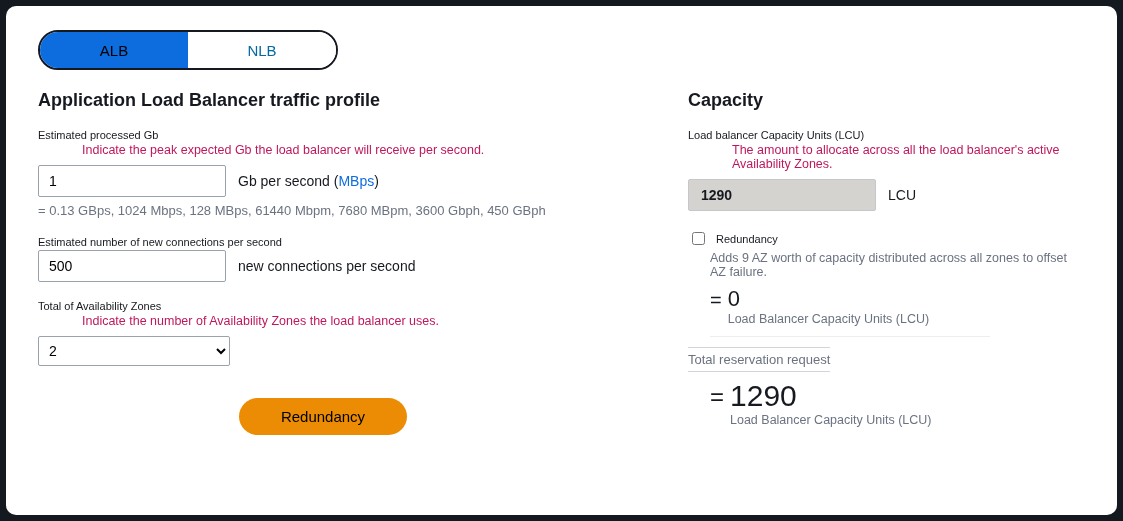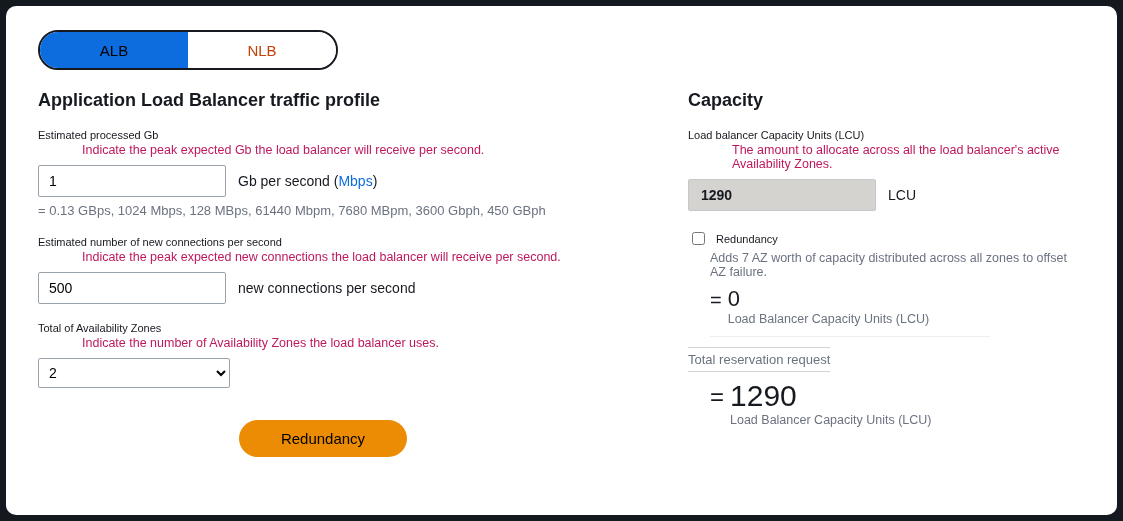--- a/index.html
+++ b/index.html
@@ -35,22 +35,21 @@
       font-size: 15px;
       cursor: pointer;
       user-select: none;
     }
     .pill-tabs .tab.active {
       background: #0d6cde;
       color: #000000;
     }
     .pill-tabs .tab.inactive {
       background: #ffffff;
-      color: #c2410c;
-      border-radius: 18px;
+      color: #0369a1;
     }
     .columns {
       display: flex;
       gap: 80px;
     }
     .col-left { width: 570px; }
     .col-right { flex: 1; }
     h2.section-title {
       font-size: 18px;
       font-weight: bold;
@@ -188,29 +187,28 @@
 
     <div class="col-left">
       <h2 class="section-title">Application Load Balancer traffic profile</h2>
 
       <div class="field-block">
         <div class="field-label">Estimated processed Gb</div>
         <div class="field-hint">Indicate the peak expected Gb the load balancer will receive per second.</div>
         <div class="input-row">
           <input class="text-input" type="text" value="1" style="">
           <span class="unit-text">
-            <span>Gb per second (</span><span class="unit-link">Mbps</span><span>)</span>
+            <span>Gb per second (</span><span class="unit-link">MBps</span><span>)</span>
           </span>
         </div>
         <div class="conversion-text">= 0.13 GBps, 1024 Mbps, 128 MBps, 61440 Mbpm, 7680 MBpm, 3600 Gbph, 450 GBph</div>
       </div>
 
       <div class="field-block">
         <div class="field-label">Estimated number of new connections per second</div>
-        <div class="field-hint">Indicate the peak expected new connections the load balancer will receive per second.</div>
         <div class="input-row">
           <input class="text-input" type="text" value="500" style="">
           <span class="unit-text">new connections per second</span>
         </div>
       </div>
 
       <div class="field-block">
         <div class="field-label">Total of Availability Zones</div>
         <div class="field-hint">Indicate the number of Availability Zones the load balancer uses.</div>
         <select class="az-select">
@@ -232,21 +230,21 @@
         <div class="input-row">
           <input class="readonly-box" readonly="" value="1290" style="">
           <span class="unit-text">LCU</span>
         </div>
       </div>
 
       <div class="redundancy-row">
         <input type="checkbox" style="">
         <span class="field-label" style="margin:0">Redundancy</span>
       </div>
-      <div class="redundancy-hint">Adds 7 AZ worth of capacity distributed across all zones to offset AZ failure.</div>
+      <div class="redundancy-hint">Adds 9 AZ worth of capacity distributed across all zones to offset AZ failure.</div>
 
       <div class="equals-row">
         <span class="equals-sign">=</span>
         <div>
           <div class="equals-val-small">0</div>
           <div class="equals-unit">Load Balancer Capacity Units (LCU)</div>
         </div>
       </div>
 
       <div class="divider"></div>

